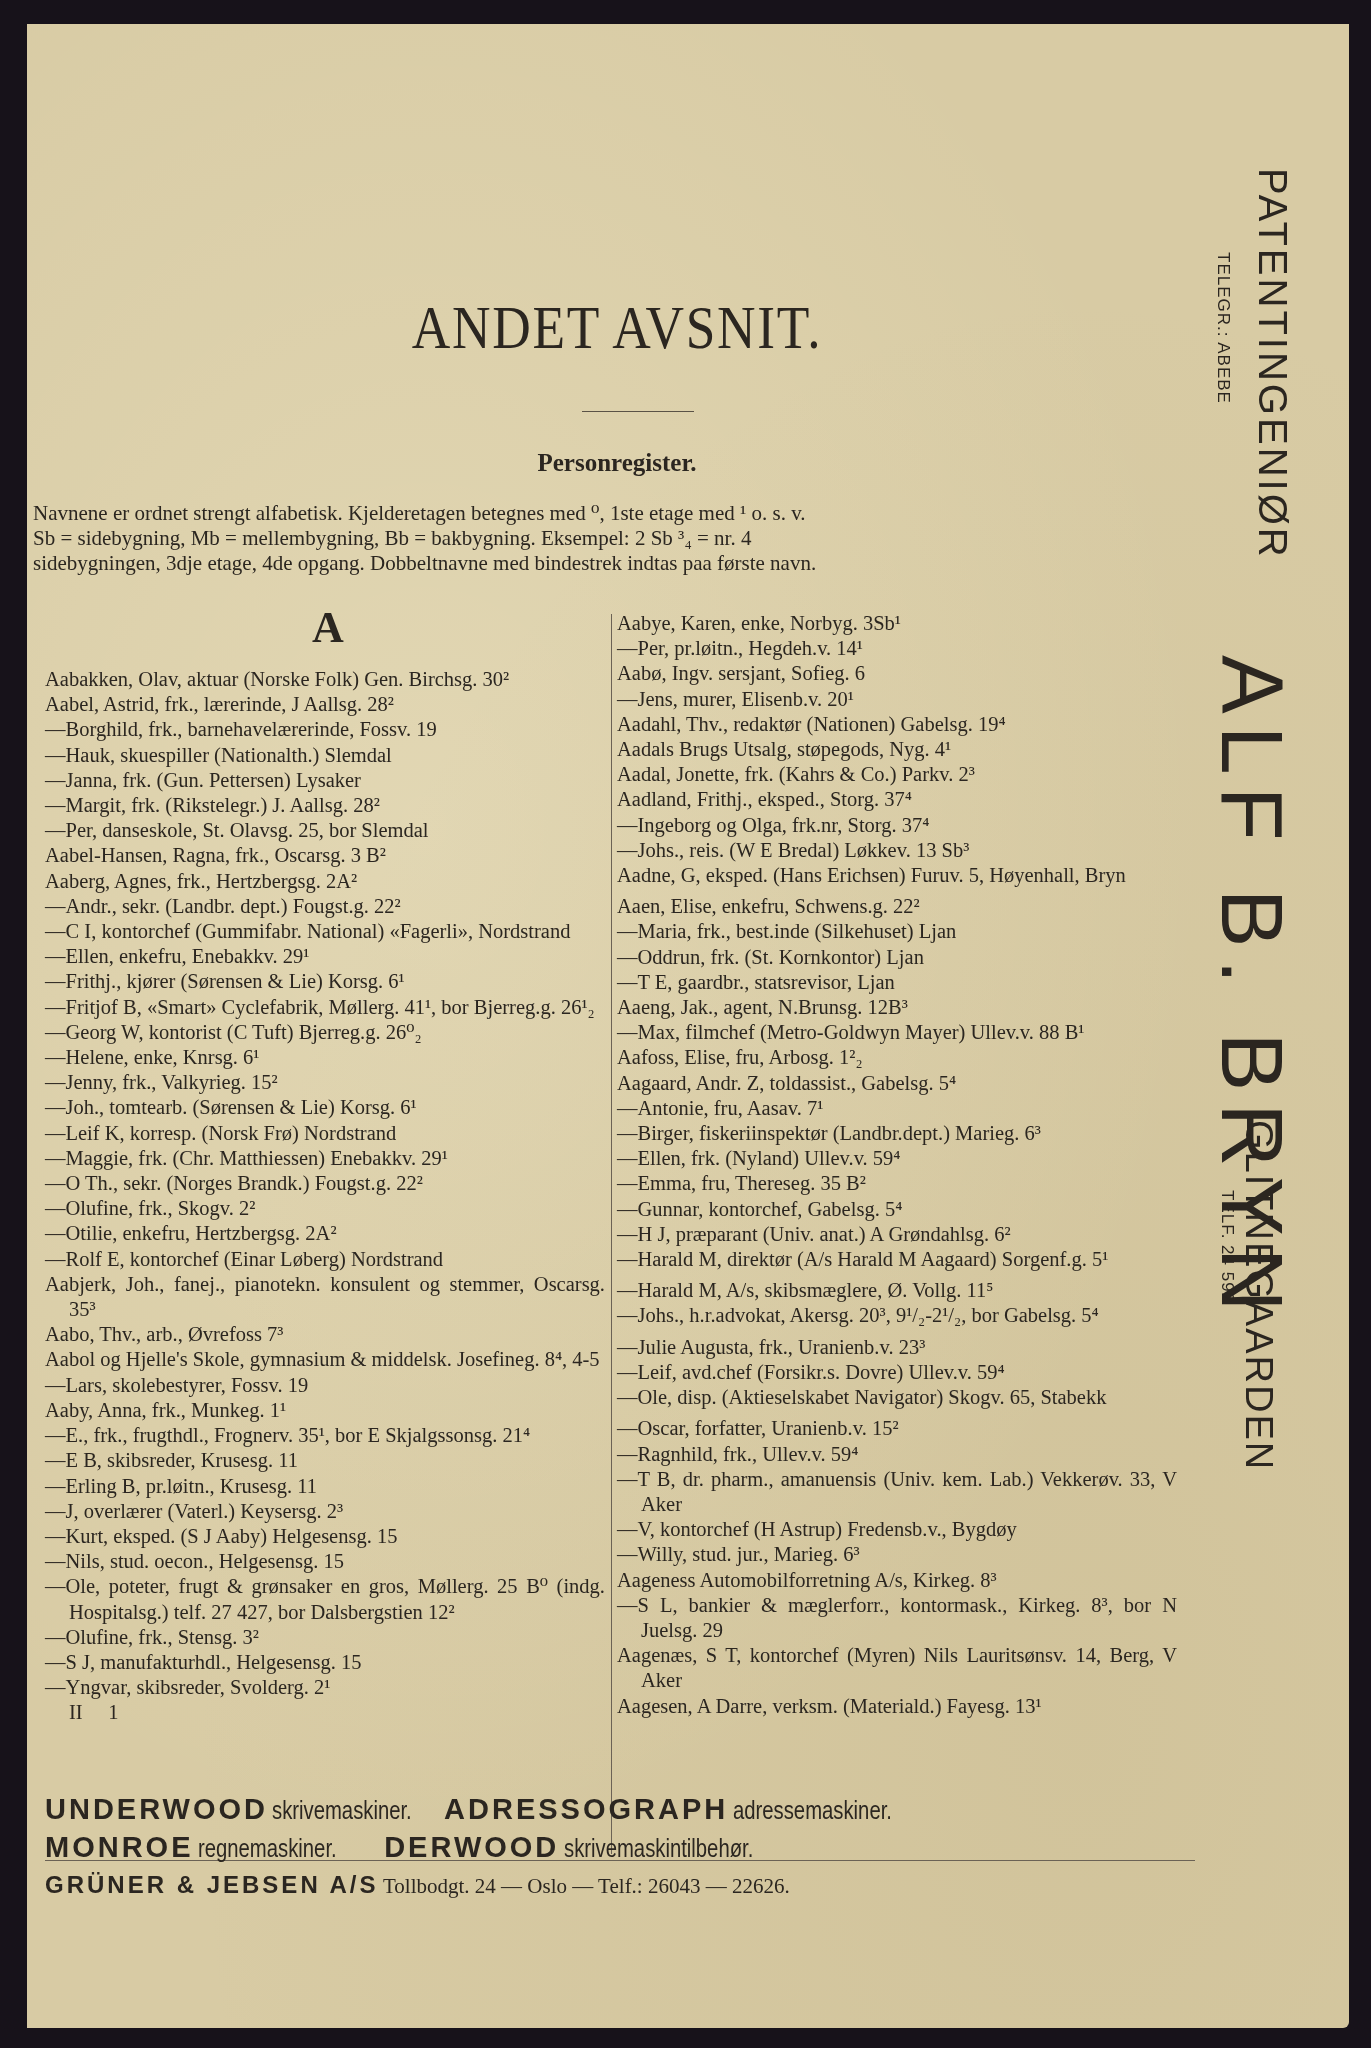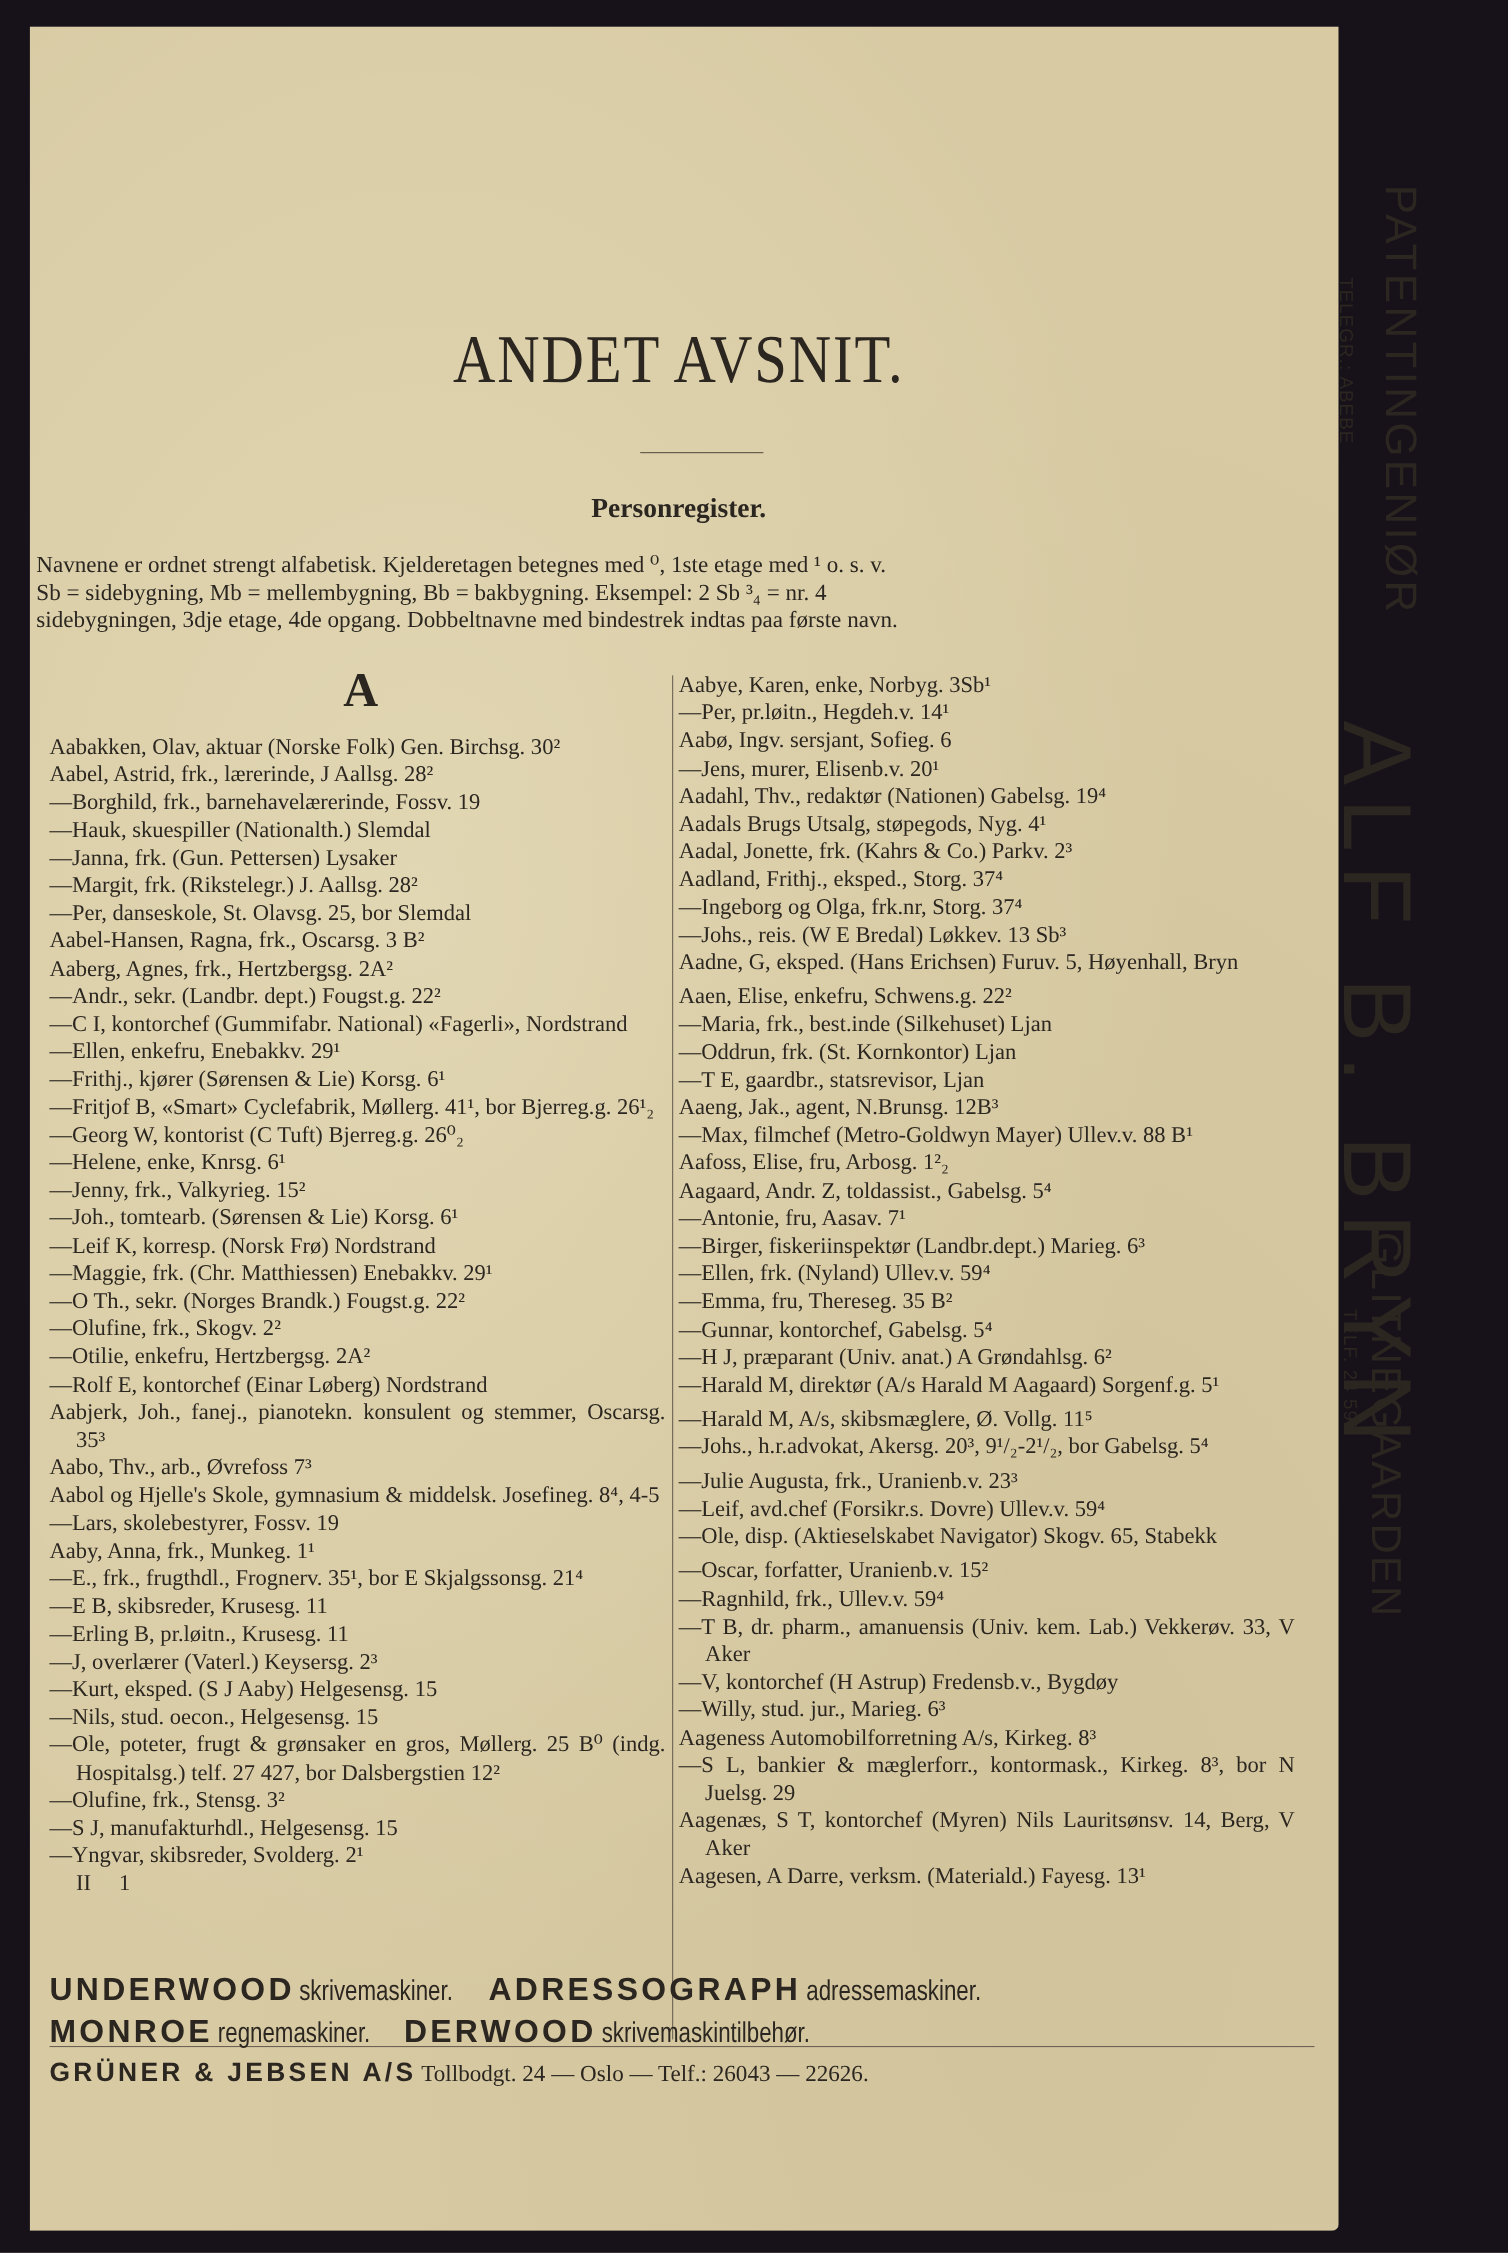--- a/index.html
+++ b/index.html
@@ -1,17 +1,17 @@
 <!DOCTYPE html>
 <html><head>
 <meta charset="utf-8">
 <style>
   html, body { margin:0; padding:0; }
   body { width:1371px; height:2048px; background:#17121a; position:relative; overflow:hidden; }
-  .page { position:absolute; left:27px; top:24px; width:1190px; height:2004px; background:#d8cba4;
+  .page { position:absolute; left:27px; top:24px; width:1322px; height:2004px; background:#d8cba4;
     background-image: radial-gradient(ellipse at 30% 40%, rgba(255,250,225,0.25), rgba(0,0,0,0) 60%),
                       radial-gradient(ellipse at 80% 85%, rgba(160,140,90,0.12), rgba(0,0,0,0) 60%);
     border-radius:0 0 6px 0; }
   .serif { font-family:"Liberation Serif","DejaVu Serif",serif; color:#2b2620; }
   .title { position:absolute; left:0; width:1180px; top:268px; text-align:center; font-size:62px; letter-spacing:2px; font-weight:normal; transform:scaleX(0.86); }
   .rule { position:absolute; left:555px; top:387px; width:112px; height:1px; background:#5a5246; }
   .subtitle { position:absolute; left:0; width:1180px; top:425px; text-align:center; font-size:25px; font-weight:bold; }
   .intro { position:absolute; left:6px; top:477px; width:1132px; font-size:21px; line-height:25px; text-align:justify; }
   .intro p { margin:0; }
   .letter { position:absolute; left:285px; top:578px; font-size:44px; font-weight:bold; }
@@ -143,21 +143,21 @@
   <div class="ads">
     <div class="ad-line">
       <span class="ad-brand">UNDERWOOD</span>
       <span class="ad-desc">skrivemaskiner.</span>
       <span class="ad-brand" style="margin-left:28px">ADRESSOGRAPH</span>
       <span class="ad-desc">adressemaskiner.</span>
     </div>
     <div class="ad-line">
       <span class="ad-brand">MONROE</span>
       <span class="ad-desc">regnemaskiner.</span>
-      <span class="ad-brand" style="margin-left:27px">DERWOOD</span>
+      <span class="ad-brand" style="margin-left:44px">DERWOOD</span>
       <span class="ad-desc">skrivemaskintilbehør.</span>
     </div>
     <div class="ad-line">
       <span class="ad-company">GRÜNER &amp; JEBSEN A/S</span>
       <span class="ad-address">Tollbodgt. 24 — Oslo — Telf.: 26043 — 22626.</span>
     </div>
   </div>
 </div>
 
 <div class="vert v-main">PATENTINGENIØR</div>

